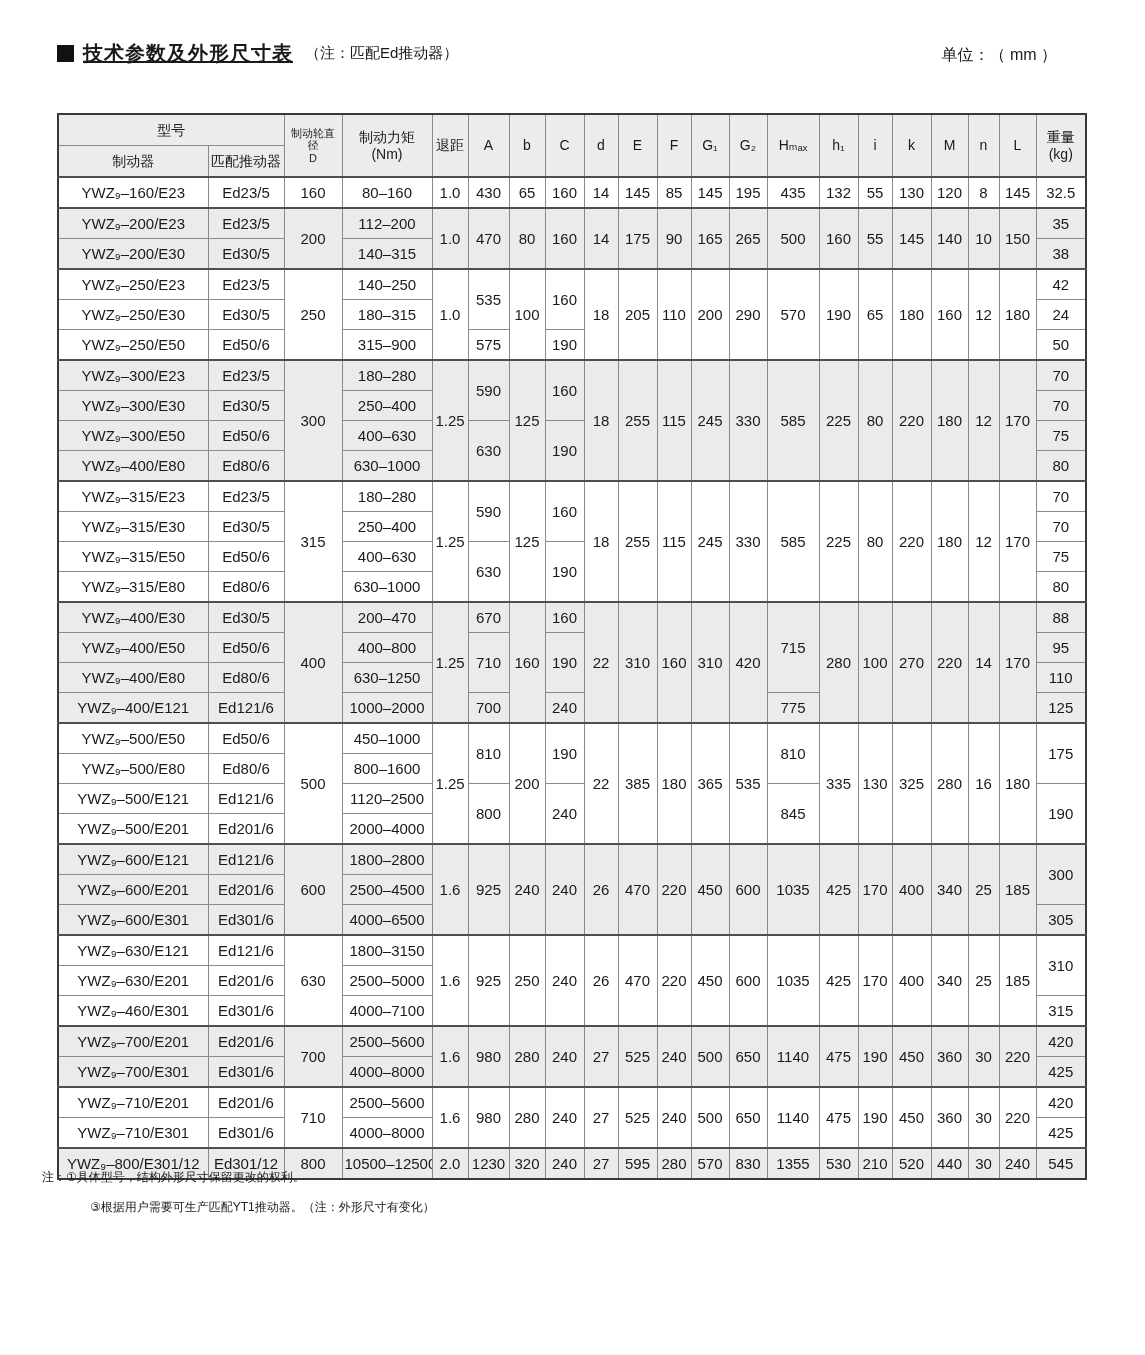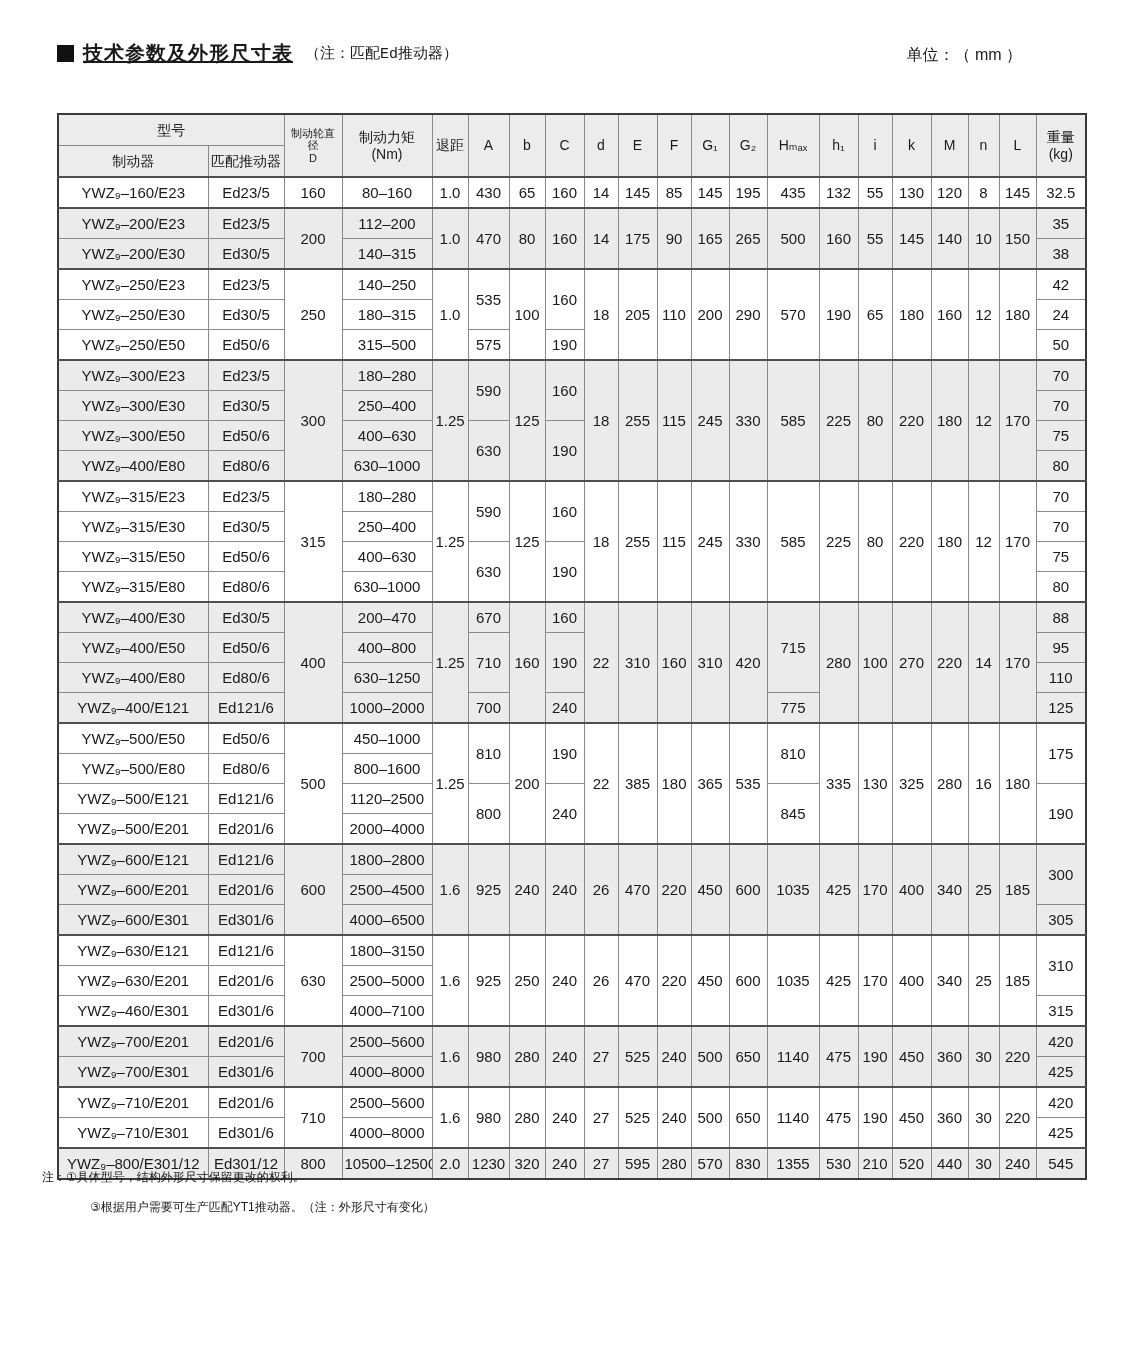--- a/index.html
+++ b/index.html
@@ -8,22 +8,22 @@
     font-family:"Liberation Sans","DejaVu Sans",sans-serif;color:#1a1a1a;
   }
   
   .titlebar{
     position:absolute;left:57px;top:40px;width:1033px;
     display:flex;justify-content:space-between;align-items:flex-end;
   }
   .title-left{display:flex;align-items:center;}
   .sq{display:inline-block;width:17px;height:17px;background:#111;margin-right:9px;}
   .title{font-size:20px;font-weight:bold;letter-spacing:1px;text-decoration:underline;}
-  .subnote{font-size:15px;margin-left:12px;padding-bottom:1px;font-family:Liberation Mono, monospace;}
-  .unit{font-size:16px;margin-right:68px;padding-bottom:1px;}
+  .subnote{font-size:15px;margin-left:12px;padding-bottom:1px;}
+  .unit{font-size:16px;margin-right:33px;padding-bottom:1px;}
   
   table{
     position:absolute;left:57px;top:113px;width:1030px;
     border-collapse:collapse;table-layout:fixed;
     border:2px solid #3a3a3a;
     padding-left:24px;
   }
   th,td{
     border:1px solid #8a8a8a;
     text-align:center;vertical-align:middle;
@@ -187,21 +187,21 @@
       </tr>
       <tr class="">
         <td>YWZ₉–250/E30</td>
         <td>Ed30/5</td>
         <td>180–315</td>
         <td>24</td>
       </tr>
       <tr class="">
         <td>YWZ₉–250/E50</td>
         <td>Ed50/6</td>
-        <td>315–500</td>
+        <td>315–900</td>
         <td>575</td>
         <td>190</td>
         <td>50</td>
       </tr>
       <tr class="shaded gstart">
         <td>YWZ₉–300/E23</td>
         <td>Ed23/5</td>
         <td rowspan="4">300</td>
         <td>180–280</td>
         <td rowspan="4">1.25</td>

